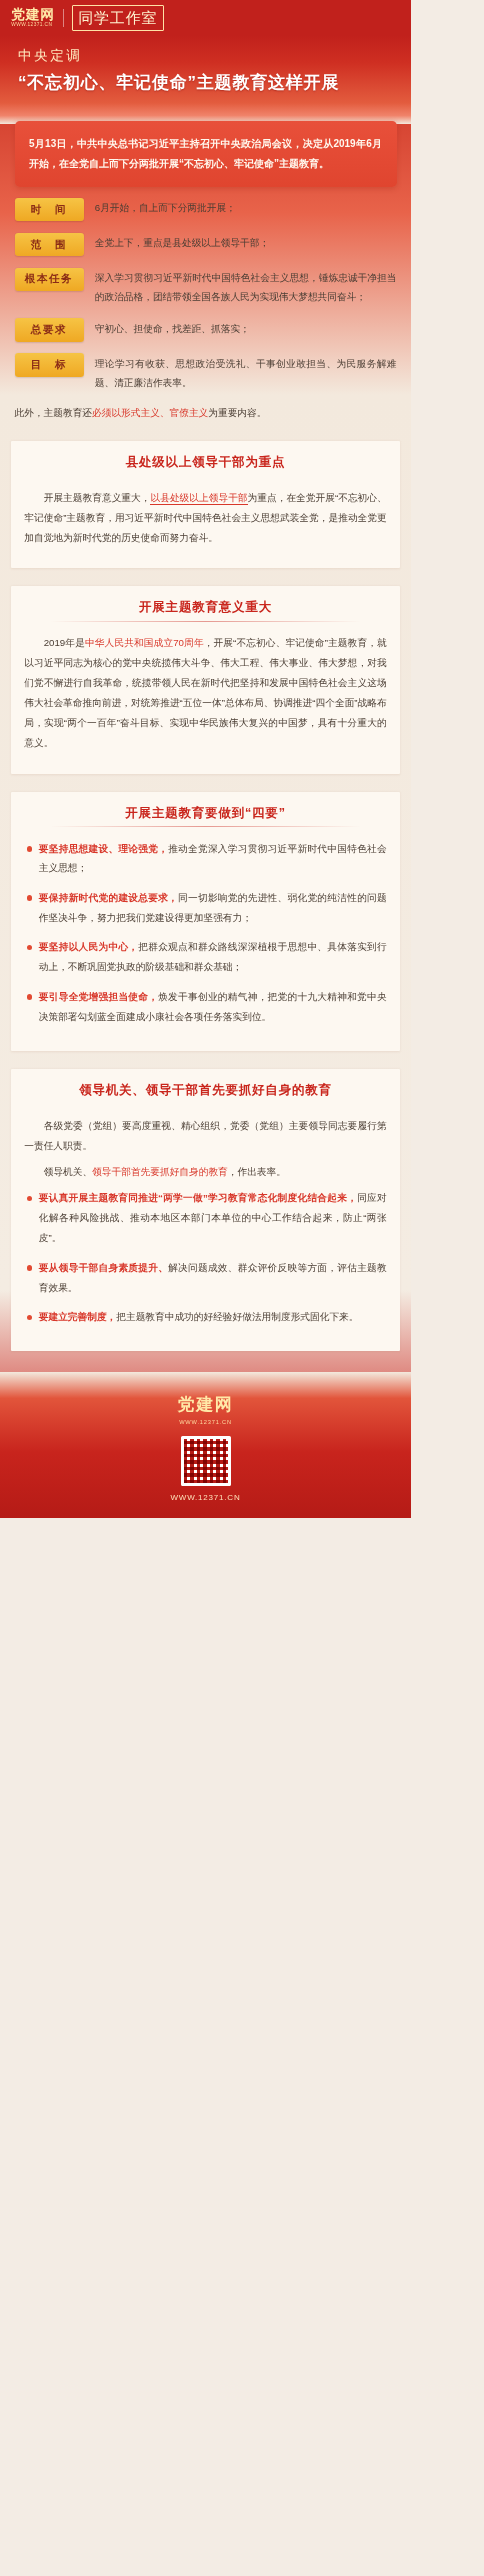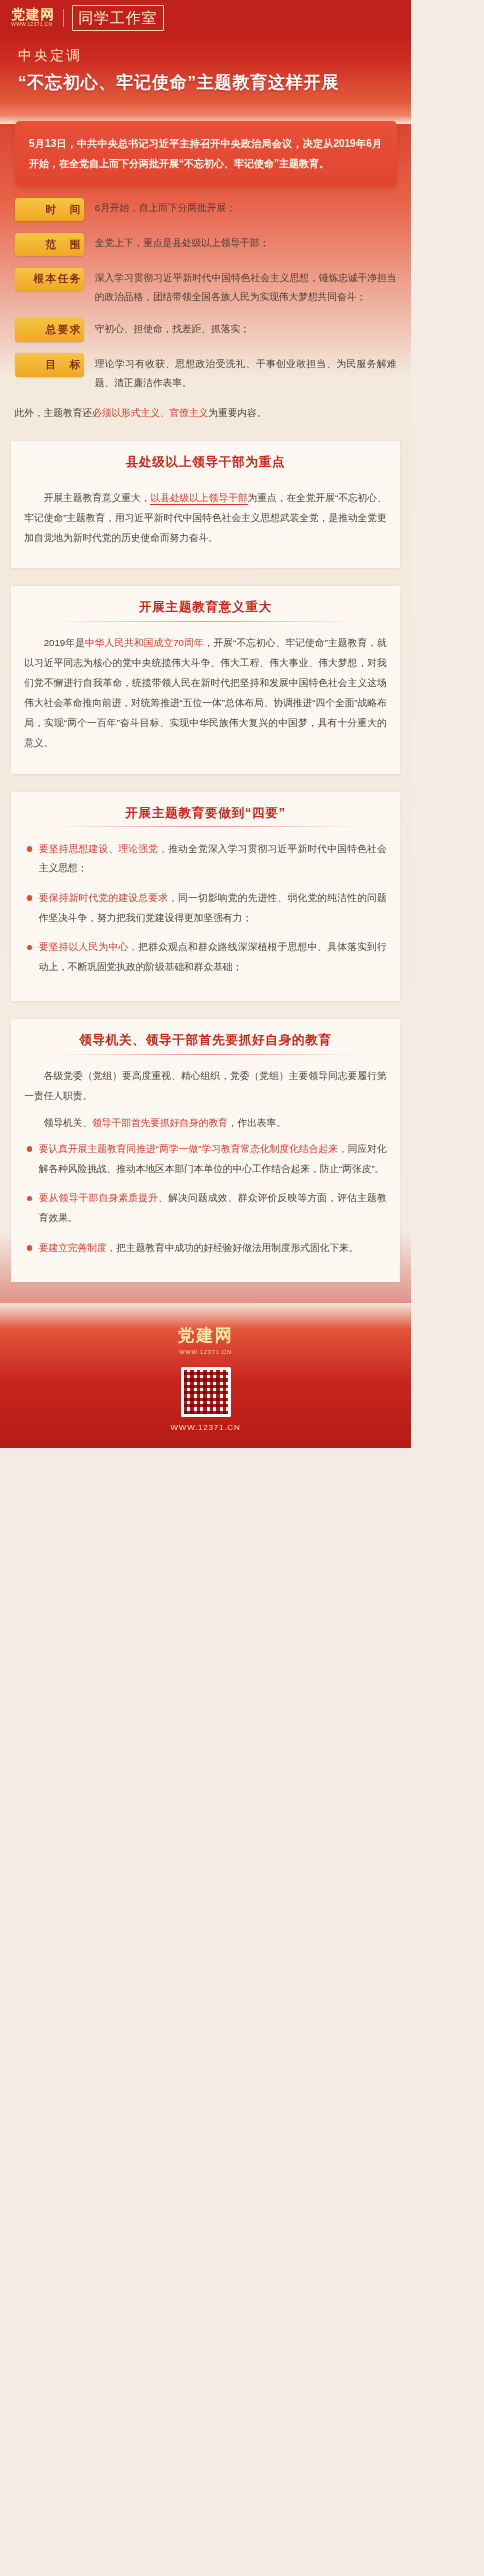--- a/index.html
+++ b/index.html
@@ -106,21 +106,21 @@
     display: flex;
     align-items: flex-start;
     margin-bottom: 11.3px;
   }
   .kv-label {
     flex: 0 0 69px;
     background: linear-gradient(180deg, #f6c445 0%, #efa823 100%);
     color: #8a2b16;
     font-size: 10.5px;
     font-weight: bold;
-    text-align: right;
+    text-align: center;
     padding: 4.8px 1.6px;
     border-radius: 3.2px;
     letter-spacing: 1.6px;
     box-shadow: 0 0.8px 1.6px rgba(0,0,0,.12);
   }
   .kv-value {
     flex: 1;
     padding-left: 11.3px;
     font-size: 9.7px;
     line-height: 1.95;
@@ -184,21 +184,21 @@
   .bullets li::before {
     content: "";
     position: absolute;
     left: 2.4px;
     top: 7.3px;
     width: 5.7px;
     height: 5.7px;
     border-radius: 50%;
     background: #e24a32;
   }
-  .bullets li .lead-red { color: #d8372a; font-weight: normal; }
+  .bullets li .lead-red { color: #d8372a; font-weight: bold; }
 
   
   .footer {
     margin-top: 21px;
     background: linear-gradient(180deg, #f3e9dd 0%, #e2553b 18%, #c8241d 55%, #b51b16 100%);
     padding: 21px 0 16px 0;
     text-align: center;
   }
   .footer-logo-cn {
     font-size: 17px;
@@ -292,20 +292,21 @@
         <div class="section-rule"></div>
         <p class="para"><span>2019年是</span><span class="hl">中华人民共和国成立70周年</span><span>，开展“不忘初心、牢记使命”主题教育，就以习近平同志为核心的党中央统揽伟大斗争、伟大工程、伟大事业、伟大梦想，对我们党不懈进行自我革命，统揽带领人民在新时代把坚持和发展中国特色社会主义这场伟大社会革命推向前进，对统筹推进“五位一体”总体布局、协调推进“四个全面”战略布局，实现“两个一百年”奋斗目标、实现中华民族伟大复兴的中国梦，具有十分重大的意义。</span></p>
       </div>
       <div class="section">
         <div class="section-title">开展主题教育要做到“四要”</div>
         <div class="section-rule"></div>
         <ul class="bullets">
           <li><span class="lead-red">要坚持思想建设、理论强党，</span><span>推动全党深入学习贯彻习近平新时代中国特色社会主义思想；</span></li>
           <li><span class="lead-red">要保持新时代党的建设总要求，</span><span>同一切影响党的先进性、弱化党的纯洁性的问题作坚决斗争，努力把我们党建设得更加坚强有力；</span></li>
           <li><span class="lead-red">要坚持以人民为中心，</span><span>把群众观点和群众路线深深植根于思想中、具体落实到行动上，不断巩固党执政的阶级基础和群众基础；</span></li>
+          <li><span class="lead-red">要引导全党增强担当使命，</span><span>焕发干事创业的精气神，把党的十九大精神和党中央决策部署勾划蓝全面建成小康社会各项任务落实到位。</span></li>
         </ul>
       </div>
       <div class="section">
         <div class="section-title">领导机关、领导干部首先要抓好自身的教育</div>
         <div class="section-rule"></div>
         <p class="para"><span>各级党委（党组）要高度重视、精心组织，党委（党组）主要领导同志要履行第一责任人职责。</span></p>
         <p class="para"><span>领导机关、</span><span class="hl">领导干部首先要抓好自身的教育</span><span>，作出表率。</span></p>
         <ul class="bullets">
           <li><span class="lead-red">要认真开展主题教育同推进“两学一做”学习教育常态化制度化结合起来，</span><span>同应对化解各种风险挑战、推动本地区本部门本单位的中心工作结合起来，防止“两张皮”。</span></li>
           <li><span class="lead-red">要从领导干部自身素质提升、</span><span>解决问题成效、群众评价反映等方面，评估主题教育效果。</span></li>

